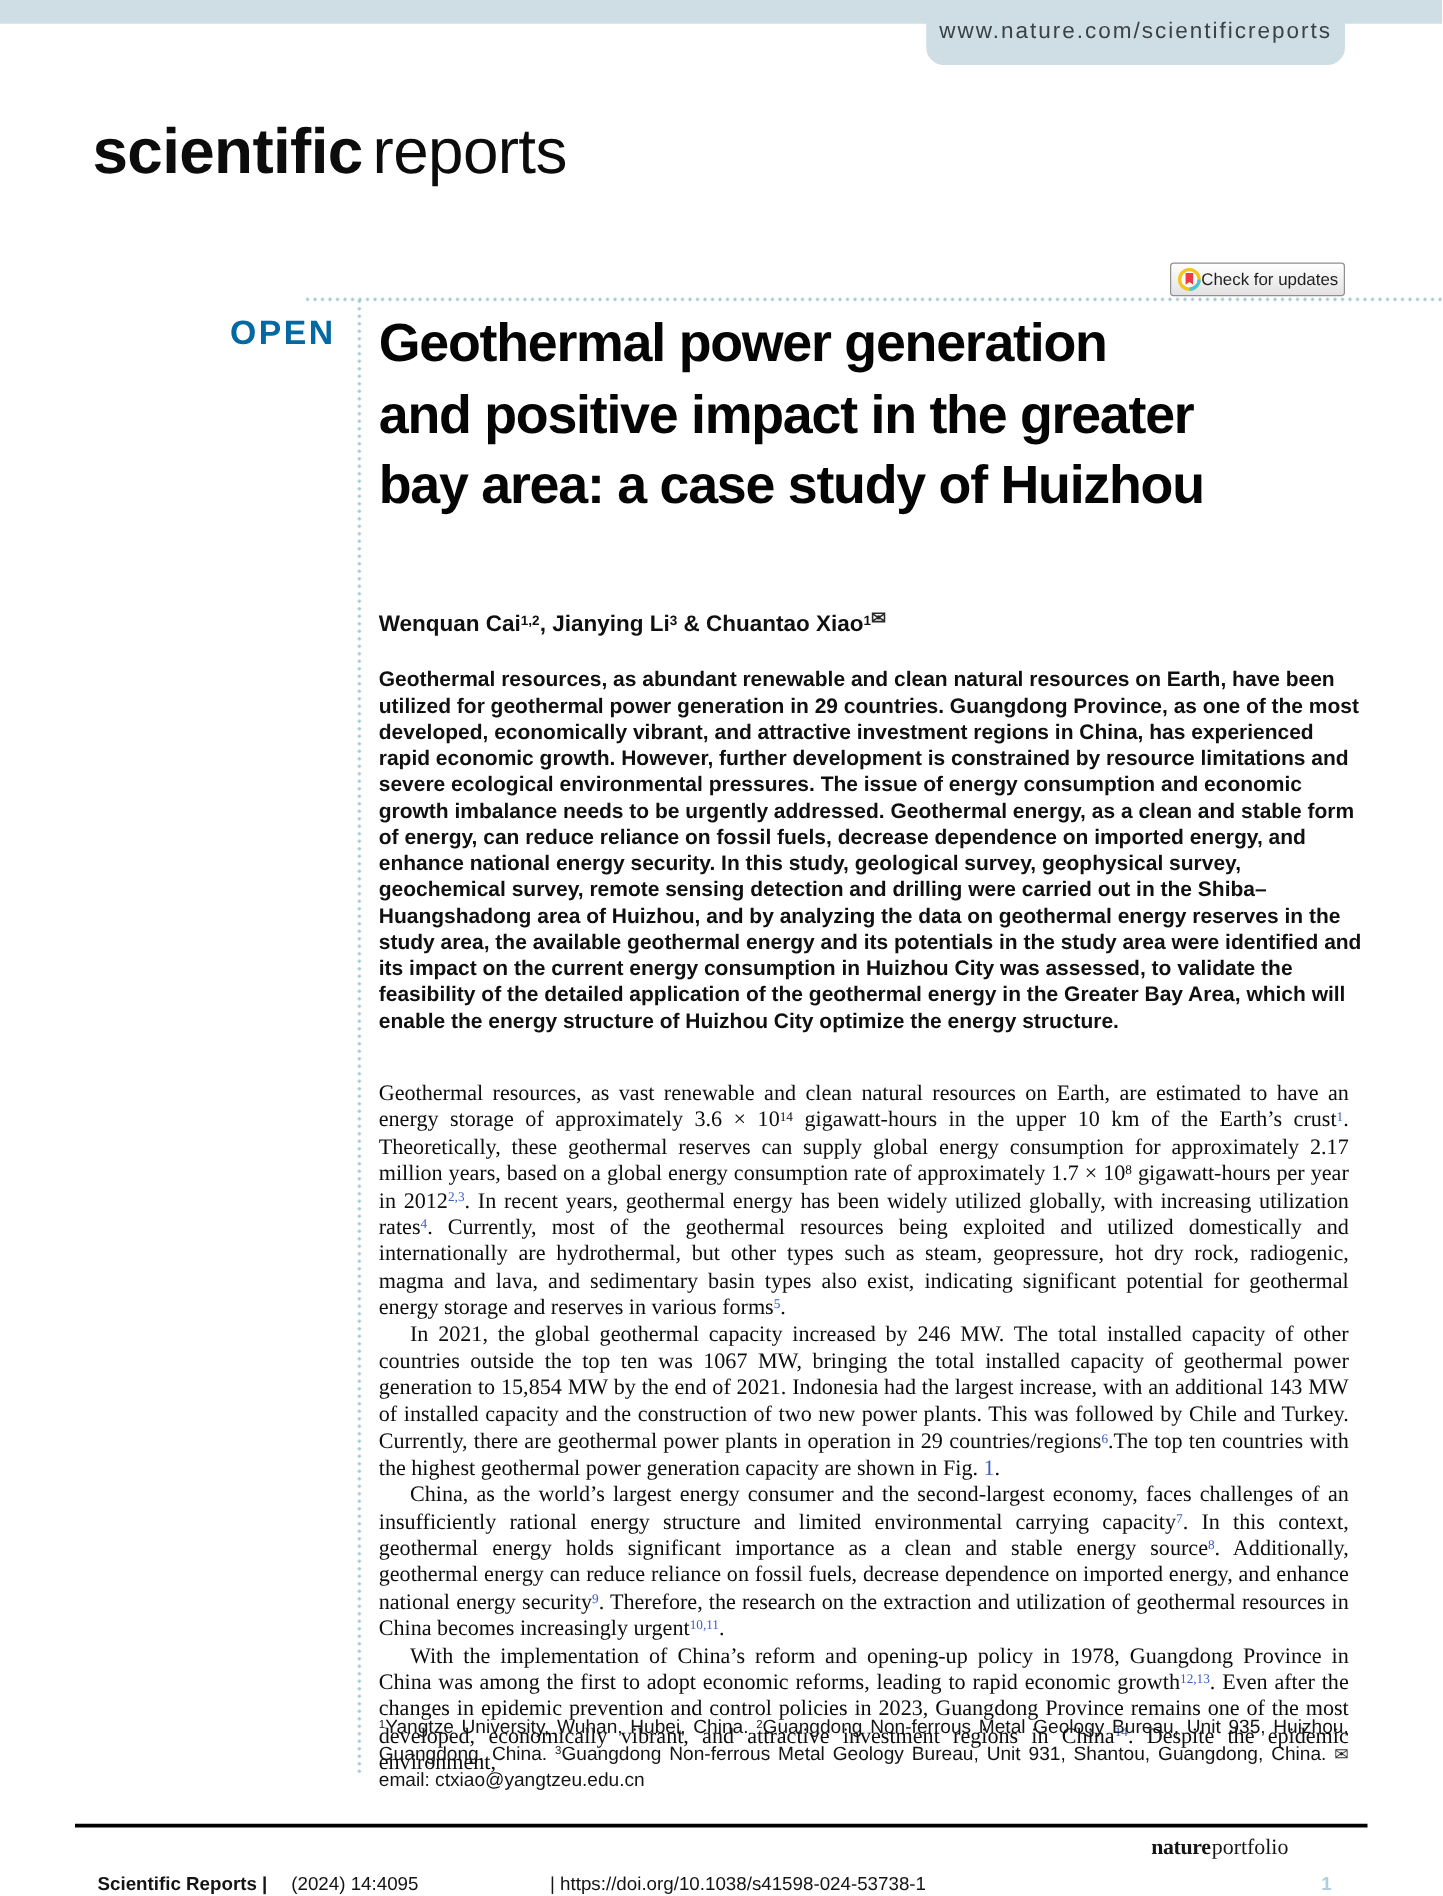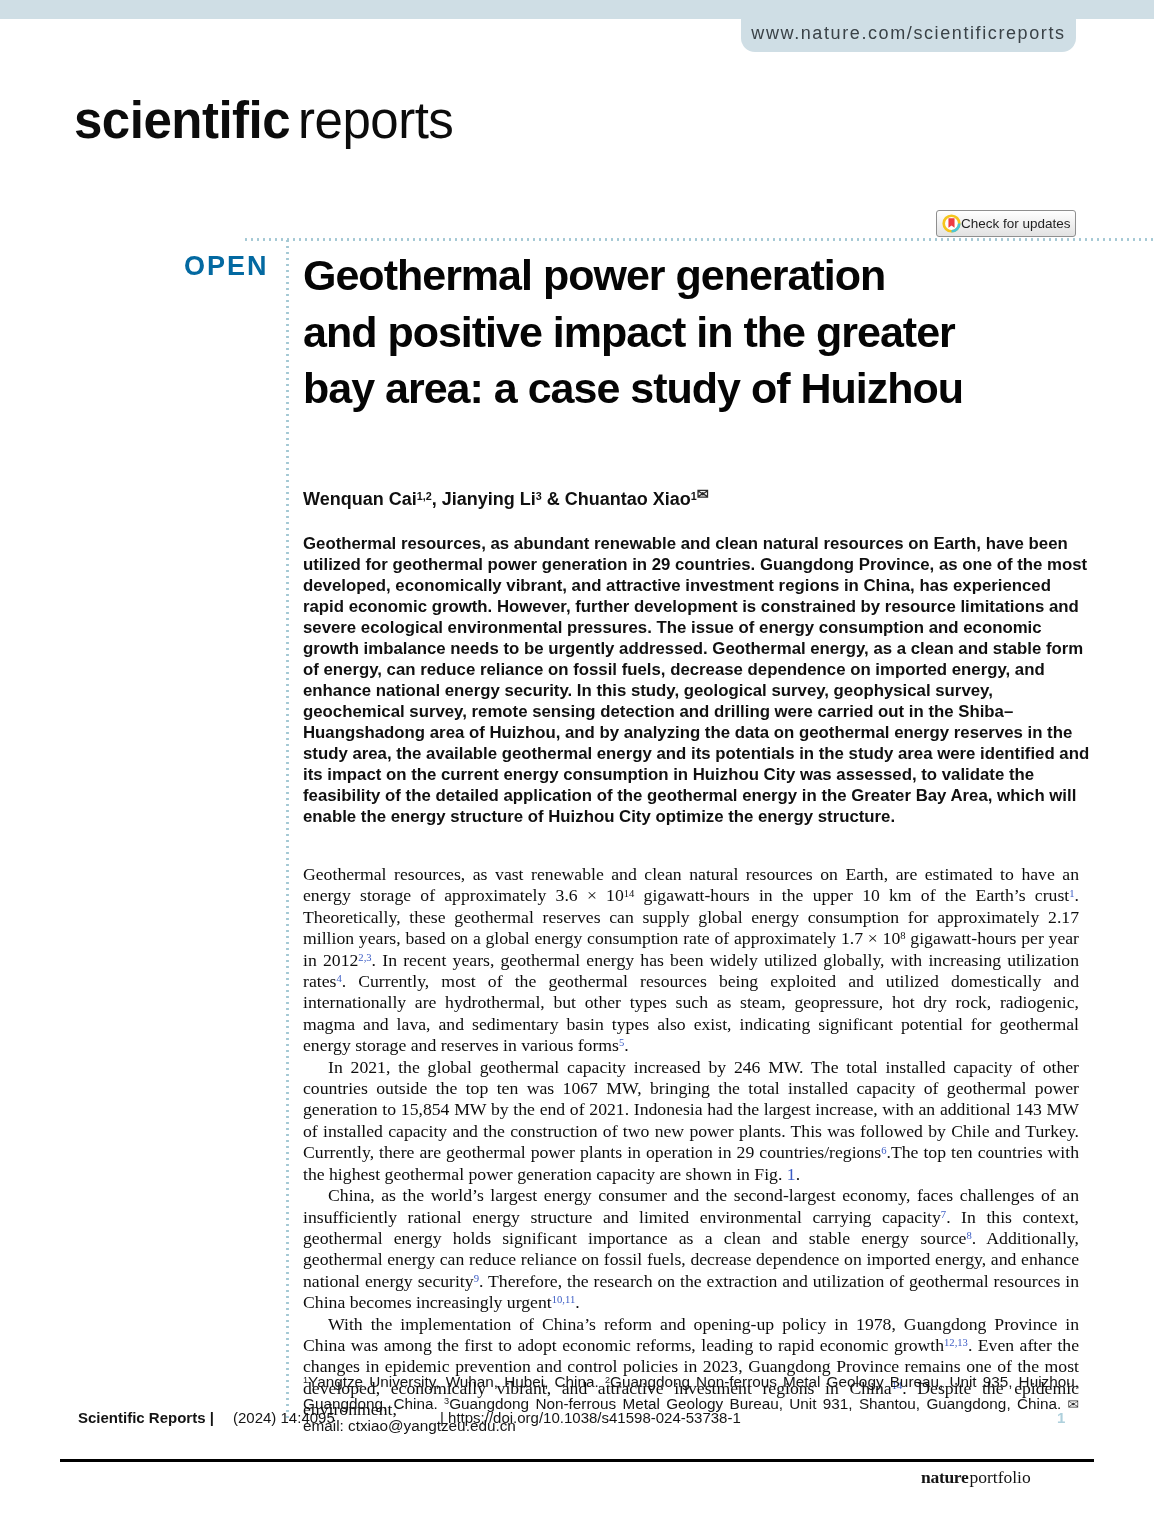--- a/index.html
+++ b/index.html
@@ -17,21 +17,21 @@
   .top-strip {
     position: absolute; left: 0; top: 0;
     width: 1154px; height: 19px;
     background: #cfdee5;
   }
   .url-tab {
     position: absolute; left: 741px; top: 0;
     width: 335px; height: 52px;
     background: #cfdee5;
     border-radius: 0 0 14px 14px;
-    display: flex; align-items: center; justify-content: center;
+    display: flex; align-items: flex-start; justify-content: center;
     padding-top: 14px;
   }
   .url-tab span {
     font-size: 18px; letter-spacing: 1.6px; color: #3a4247;
   }
 
   
   .masthead {
     position: absolute; left: 74px; top: 95px;
     font-size: 51px; line-height: 1; color: #0c0c0c;
@@ -115,21 +115,21 @@
     font-size: 15.3px; line-height: 21.5px;
     color: #141414; text-align: justify;
   }
   .affiliations .envelope { font-size: 0.9em; }
 
   
   .footer-rule {
     position: absolute; left: 60px; top: 1459px;
     width: 1034px; height: 3px; background: #000000;
   }
-  .footer-item { position: absolute; top: 1409px; font-size: 15px; color: #141414; }
+  .footer-item { position: absolute; top: 1499px; font-size: 15px; color: #141414; }
   .footer-journal { left: 78px; font-weight: 700; }
   .footer-volume { left: 233px; }
   .footer-doi { left: 440px; }
   .footer-brand { left: 921px; top: 1467px; font-family: "Liberation Serif", serif; font-size: 17.5px; }
   .footer-brand .brand-bold { font-weight: 700; letter-spacing: -0.3px; }
   .footer-brand .brand-light { font-weight: 400; margin-left: 1px; }
   .footer-page { left: 1057px; color: #aed0dc; font-weight: 700; }
 </style>
 </head>
 <body>

